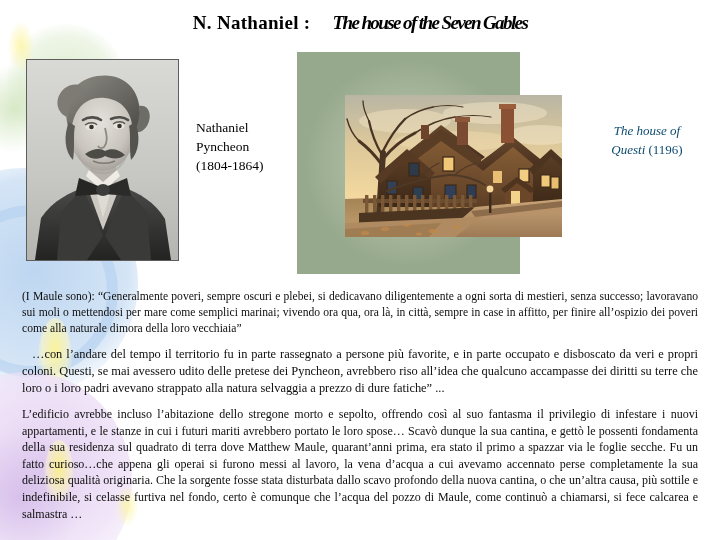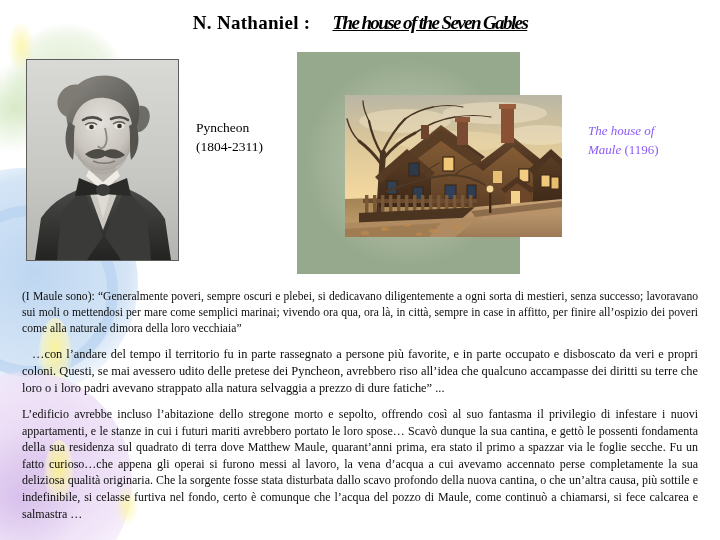--- a/index.html
+++ b/index.html
@@ -120,21 +120,20 @@
     font-weight: bold;
     letter-spacing: .3px;
   }
   #slide-title .t-italic {
     font-family: "Liberation Serif", serif;
     font-size: 19px;
     font-weight: bold;
     font-style: italic;
     letter-spacing: -1.6px;
     margin-left: 18px;
-    text-decoration: underline;
   }
 
   
   #portrait-frame {
     position: absolute;
     left: 26px; top: 59px;
     width: 151px; height: 200px;
     z-index: 4;
     background: #cfd0cd;
     border: 1px solid #5d5d5d;
@@ -177,25 +176,26 @@
     font-family: "Liberation Serif", serif;
     font-size: 13.5px;
     line-height: 19px;
     color: #000000;
   }
   #book-caption {
     position: absolute;
     left: 588px; top: 121px;
     width: 118px;
     z-index: 5;
+    text-align: center;
     font-family: "Liberation Serif", serif;
     font-style: italic;
     font-size: 13px;
     line-height: 19px;
-    color: #8b5cf6;
+    color: #0c4a6e;
   }
   #book-caption .yr { font-style: normal; }
 
   
   #body-text {
     position: absolute;
     left: 22px; top: 278px;
     width: 676px;
     z-index: 5;
     color: #0d0d0d;
@@ -452,28 +452,29 @@
       <ellipse cx="62" cy="130" rx="3.4" ry="1.7"></ellipse>
       <ellipse cx="88" cy="136" rx="4.4" ry="2.1"></ellipse>
       <ellipse cx="112" cy="132" rx="3.6" ry="1.8"></ellipse>
       <ellipse cx="20" cy="138" rx="4.2" ry="2"></ellipse>
       <ellipse cx="74" cy="139" rx="3.2" ry="1.6"></ellipse>
     </g>
   </svg>
 </div>
 
 <div id="portrait-caption">
+  <div>Nathaniel</div>
   <div>Pyncheon</div>
-  <div>(1804-2311)</div>
+  <div>(1804-1864)</div>
 </div>
 
 <div id="book-caption">
   <div>The house of</div>
   <div>
-    <span>Maule</span>
+    <span>Questi</span>
     <span class="yr">(1196)</span>
   </div>
 </div>
 
 <div id="body-text">
   <p class="para" id="para-2">(I Maule sono): “Generalmente poveri, sempre oscuri e plebei, si dedicavano diligentemente a ogni sorta di mestieri, senza successo; lavoravano sui moli o mettendosi per mare come semplici marinai; vivendo ora qua, ora là, in città, sempre in case in affitto, per finire all’ospizio dei poveri come alla naturale dimora della loro vecchiaia”</p>
   <p class="para" id="para-1">…con l’andare del tempo il territorio fu in parte rassegnato a persone più favorite, e in parte occupato e disboscato da veri e propri coloni. Questi, se mai avessero udito delle pretese dei Pyncheon, avrebbero riso all’idea che qualcuno accampasse dei diritti su terre che loro o i loro padri avevano strappato alla natura selvaggia a prezzo di dure fatiche” ...</p>
   <p class="para" id="para-3">L’edificio avrebbe incluso l’abitazione dello stregone morto e sepolto, offrendo così al suo fantasma il privilegio di infestare i nuovi appartamenti, e le stanze in cui i futuri mariti avrebbero portato le loro spose… Scavò dunque la sua cantina, e gettò le possenti fondamenta della sua residenza sul quadrato di terra dove Matthew Maule, quarant’anni prima, era stato il primo a spazzar via le foglie secche. Fu un fatto curioso…che appena gli operai si furono messi al lavoro, la vena d’acqua a cui avevamo accennato perse completamente la sua deliziosa qualità originaria. Che la sorgente fosse stata disturbata dallo scavo profondo della nuova cantina, o che un’altra causa, più sottile e indefinibile, si celasse furtiva nel fondo, certo è comunque che l’acqua del pozzo di Maule, come continuò a chiamarsi, si fece calcarea e salmastra …</p>
 </div>
 

